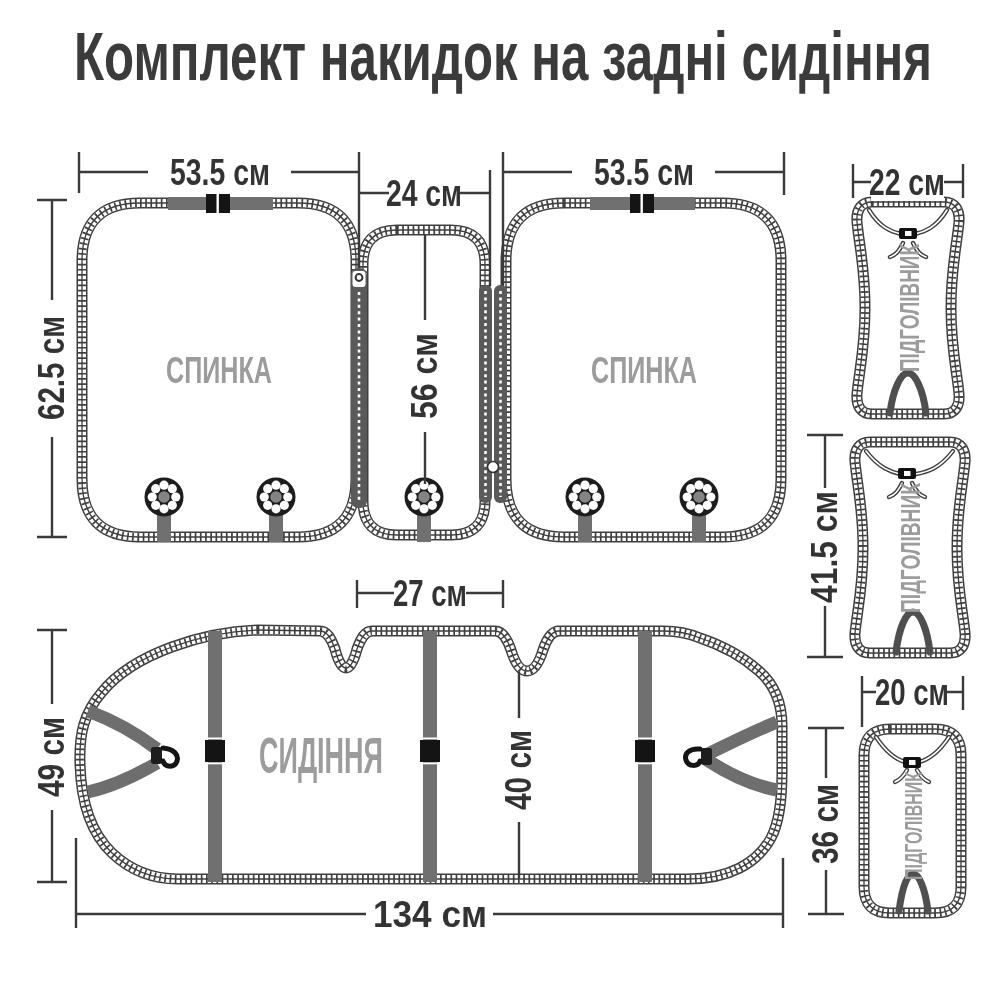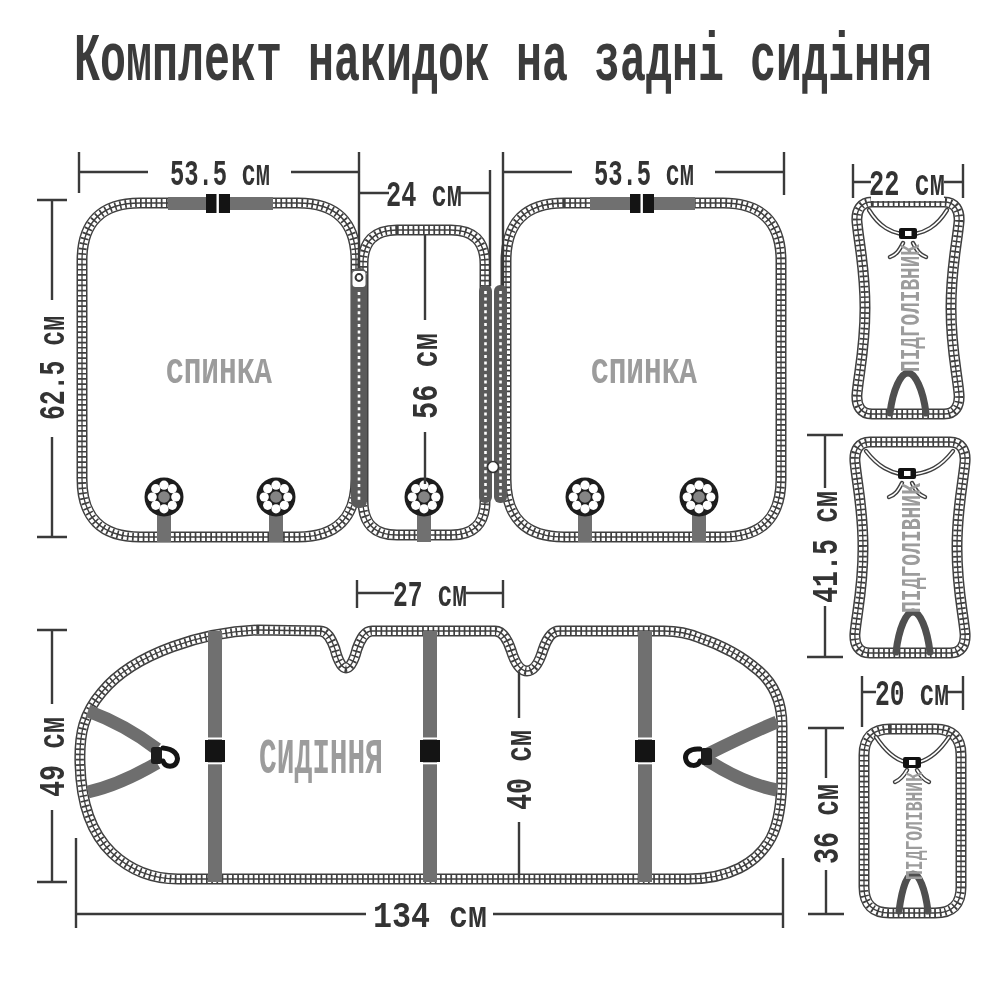--- a/index.html
+++ b/index.html
@@ -1,16 +1,16 @@
 <!DOCTYPE html>
 <html><head>
 <meta charset="utf-8">
 <style>
   html,body{margin:0;padding:0;background:#fff;}
-  .stage{width:1001px;height:1001px;position:relative;background:#fff;font-family:Liberation Mono, monospace;}
+  .stage{width:1001px;height:1001px;position:relative;background:#fff;font-family:Liberation Sans, sans-serif;}
   svg{display:block}
   
   .sfill{fill:#fff;}
   .b1{fill:none;stroke:#3f3f3f;stroke-width:11;}
   .b2{fill:none;stroke:#fff;stroke-width:8;}
   .b3{fill:none;stroke:#3f3f3f;stroke-width:8;stroke-dasharray:1.7 3.5;}
   .b4{fill:none;stroke:#3f3f3f;stroke-width:1.3;}
   .dim{stroke:#3a3a3a;stroke-width:2.4;fill:none;}
   .gap{fill:#fff;}
   .dimtxt{font-weight:700;font-size:36px;fill:#333;}

